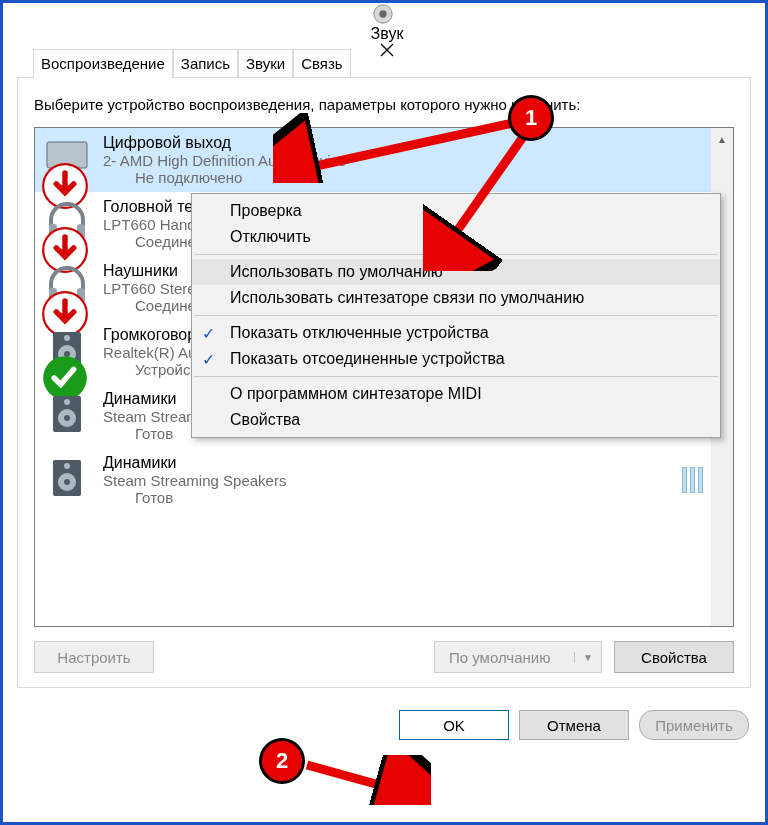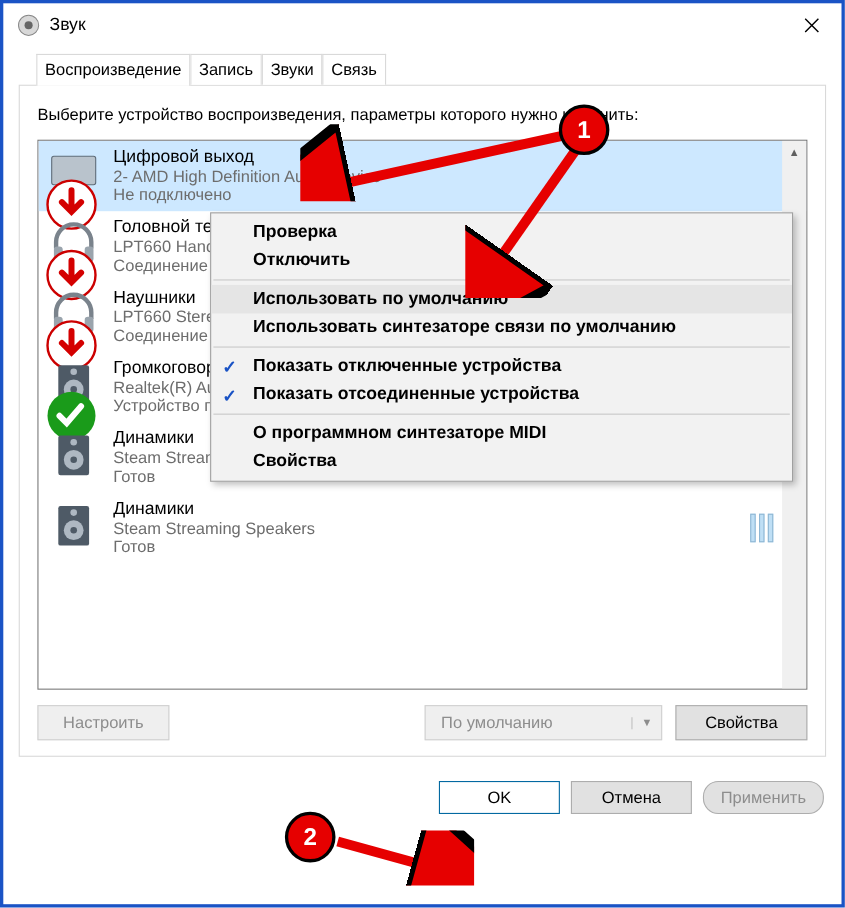--- a/index.html
+++ b/index.html
@@ -1,45 +1,45 @@
 <!DOCTYPE html>
 <html><head>
 <meta charset="utf-8">
 <style>
   * { box-sizing: border-box; font-family: "Segoe UI", Tahoma, sans-serif; }
   body { margin: 0; background: #fff; font-size: 14px; color: #000; }
   .frame { width: 768px; height: 825px; border: 3px solid #1a53c5; position: relative; background: #fff; }
   
-  .titlebar { height: 40px; display: flex; align-items: center; padding: 0 6px 0 12px; }
+  .titlebar { height: 40px; display: flex; align-items: center; padding: 0 6px 0 12px; flex-direction: column; }
   .titlebar .ticon { width: 22px; height: 22px; margin-right: 8px; }
   .titlebar .title { font-size: 16px; flex: 1; }
   .titlebar .close { width: 42px; height: 30px; display:flex;align-items:center;justify-content:center; }
   
   .tabs { display: flex; padding: 6px 14px 0 30px; gap:0; position:relative; z-index:2;}
   .tab { padding: 5px 7px; border:1px solid #d9d9d9; border-bottom:none; background:#fff; font-size:15px; position:relative;}
   .tab.active { border-color:#d9d9d9; background:#fff; z-index:3; margin-bottom:-1px;}
   .tab:not(.active){ background:#fff; }
   .tabpage { margin: 0 14px 14px 14px; border:1px solid #d9d9d9; padding:18px 16px 14px 16px; background:#fff;}
   .instruction{font-size:15px; margin-bottom:14px;}
   
   .devlist { border:1px solid #7a7a7a; height:500px; position:relative; overflow:hidden;}
   .scroll { position:absolute; right:0; top:0; bottom:0; width:22px; background:#f0f0f0;}
   .scroll .up,.scroll .down{height:22px;display:flex;align-items:center;justify-content:center;color:#606060;font-size:10px;}
   .row { display:flex; padding:6px 24px 6px 8px; gap:12px; }
   .row.sel { background:#cde8ff; }
   .icn { width:48px; height:48px; flex:0 0 48px; position:relative;}
   .txt .l1{font-size:16px;color:#000;}
   .txt .l2{font-size:15px;color:#6d6d6d;}
-  .txt .l3{font-size:15px;color:#6d6d6d;}
+  .txt .l3{font-size:15px;color:#6d6d6d;margin-left:32px;}
   .meter{position:absolute;right:30px;top:50%;transform:translateY(-50%);display:flex;gap:3px;}
   .meter span{width:5px;height:26px;background:#bfdff5;border:1px solid #8fb7d4;}
   .rowrel{position:relative;}
   
   .ctx{position:absolute;left:188px;top:190px;width:530px;background:#f2f2f2;border:1px solid #a0a0a0;box-shadow:3px 3px 6px rgba(0,0,0,.25);z-index:10;padding:4px 0;}
-  .ctx .mi{padding:4px 12px 4px 38px;font-size:16px;position:relative;font-weight:bold;}
+  .ctx .mi{padding:4px 12px 4px 38px;font-size:16px;position:relative;}
   .ctx .mi.hover{background:#e5e5e5;}
   .ctx .sep{height:1px;background:#c8c8c8;margin:4px 2px;}
   .ctx .chk{position:absolute;left:10px;color:#1a53c5;font-size:16px;}
   
   .btnrow{display:flex;gap:12px;margin-top:14px;align-items:center;}
   .btn{height:32px;border:1px solid #adadad;background:#e1e1e1;display:flex;align-items:center;justify-content:center;font-size:15px;}
   .btn.disabled{color:#8d8d8d;background:#efefef;border-color:#d0d0d0;}
   .dlgbtns{display:flex;gap:10px;justify-content:flex-end;padding:8px 16px 16px 16px;}
   .dlgbtn{width:110px;height:30px;border:1px solid #adadad;background:#e1e1e1;display:flex;align-items:center;justify-content:center;font-size:15px;}
   .dlgbtn.primary{border:1px solid #0369a1;background:#fff;}
@@ -209,21 +209,21 @@
       </div>
 
       <div class="scroll">
         <div class="up">▲</div>
       </div>
     </div>
 
     <div class="btnrow">
       <div class="btn disabled" style="width:120px">Настроить</div>
       <div style="flex:1"></div>
-      <div class="btn disabled" style="width:216px;justify-content:space-between;padding:0 8px 0 14px">
+      <div class="btn disabled" style="width:168px;justify-content:space-between;padding:0 8px 0 14px">
         <span>По умолчанию</span>
         <span style="border-left:1px solid #c0c0c0;padding-left:8px;color:#8d8d8d;font-size:10px">▼</span>
       </div>
       <div class="btn" style="width:120px">Свойства</div>
     </div>
   </div>
 
   <div class="dlgbtns">
     <div class="dlgbtn primary">OK</div>
     <div class="dlgbtn">Отмена</div>

